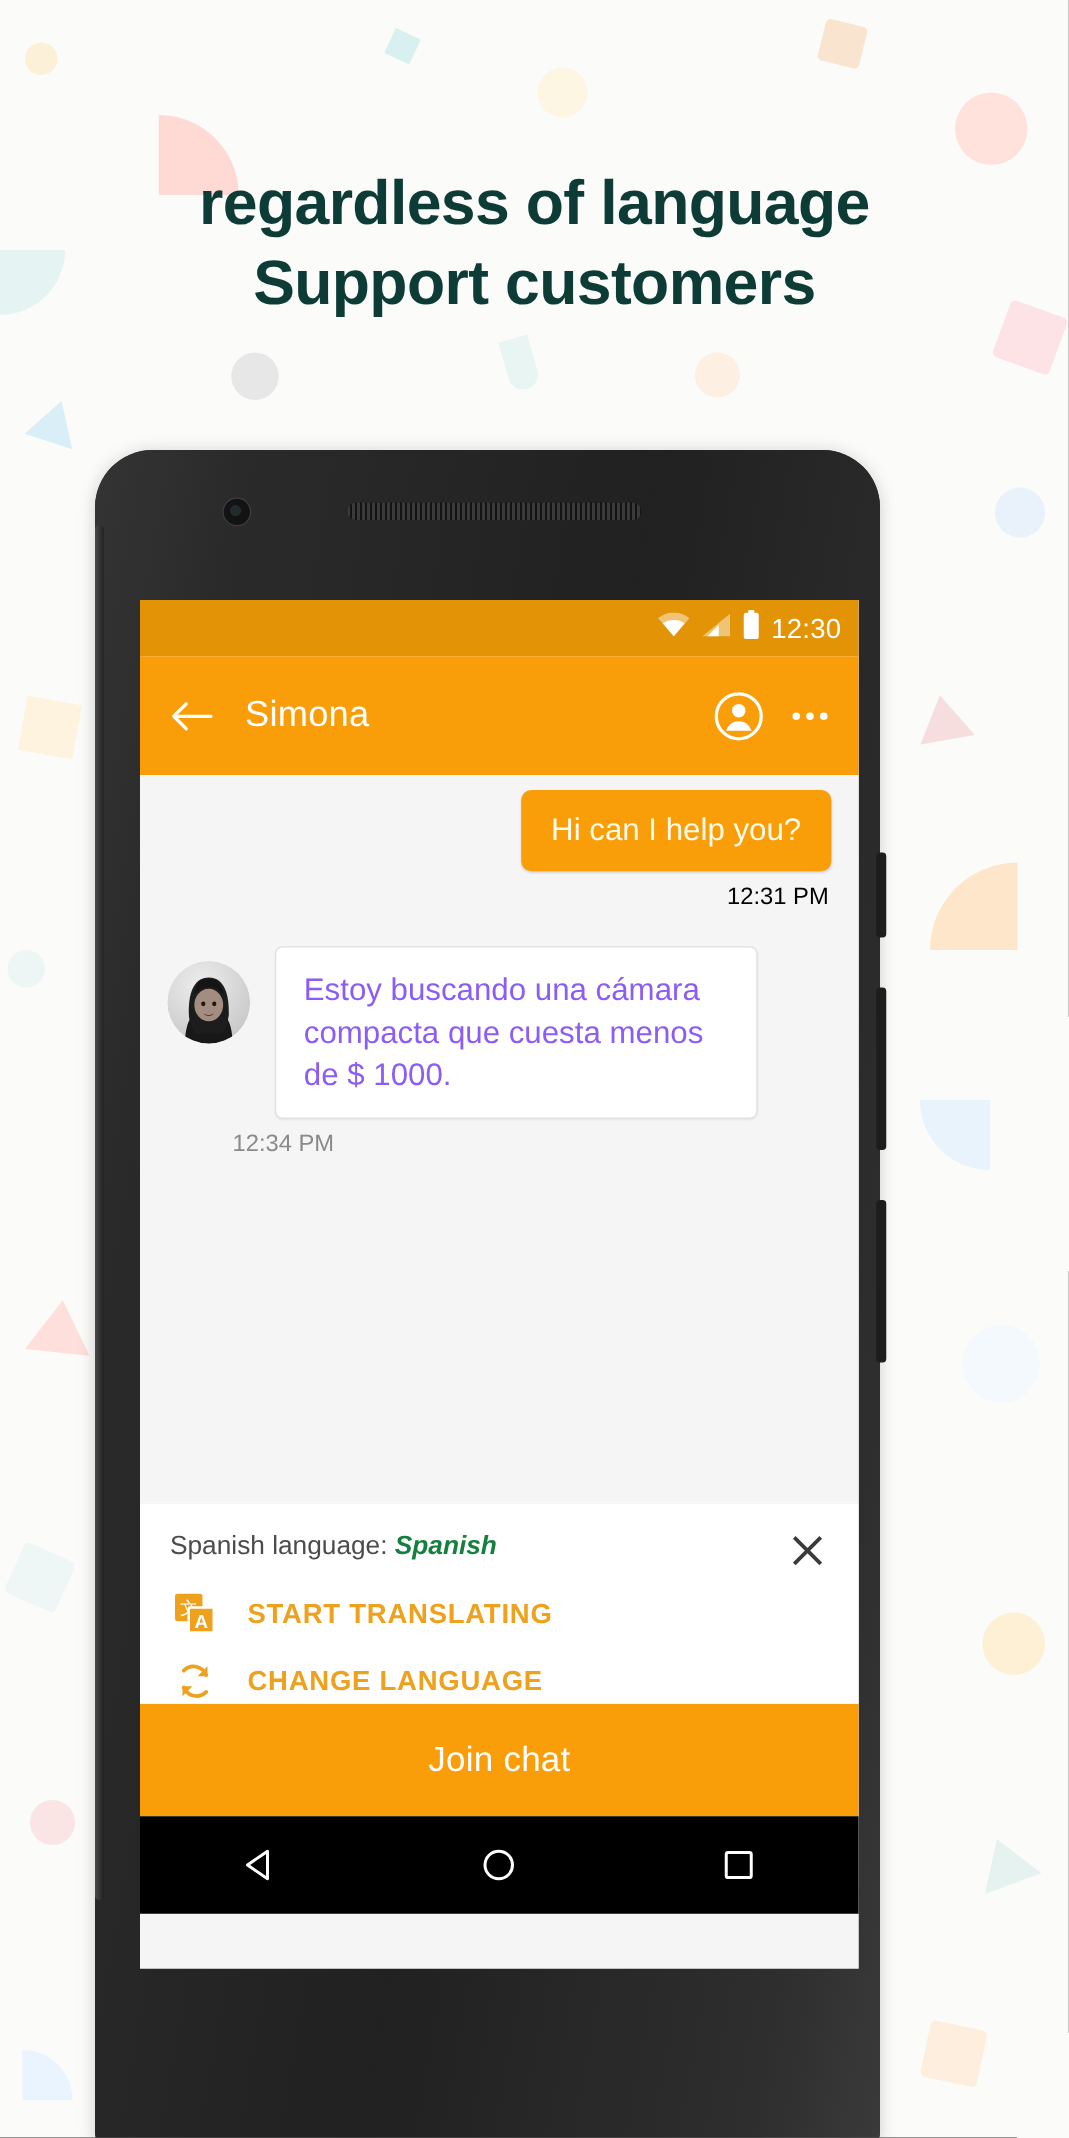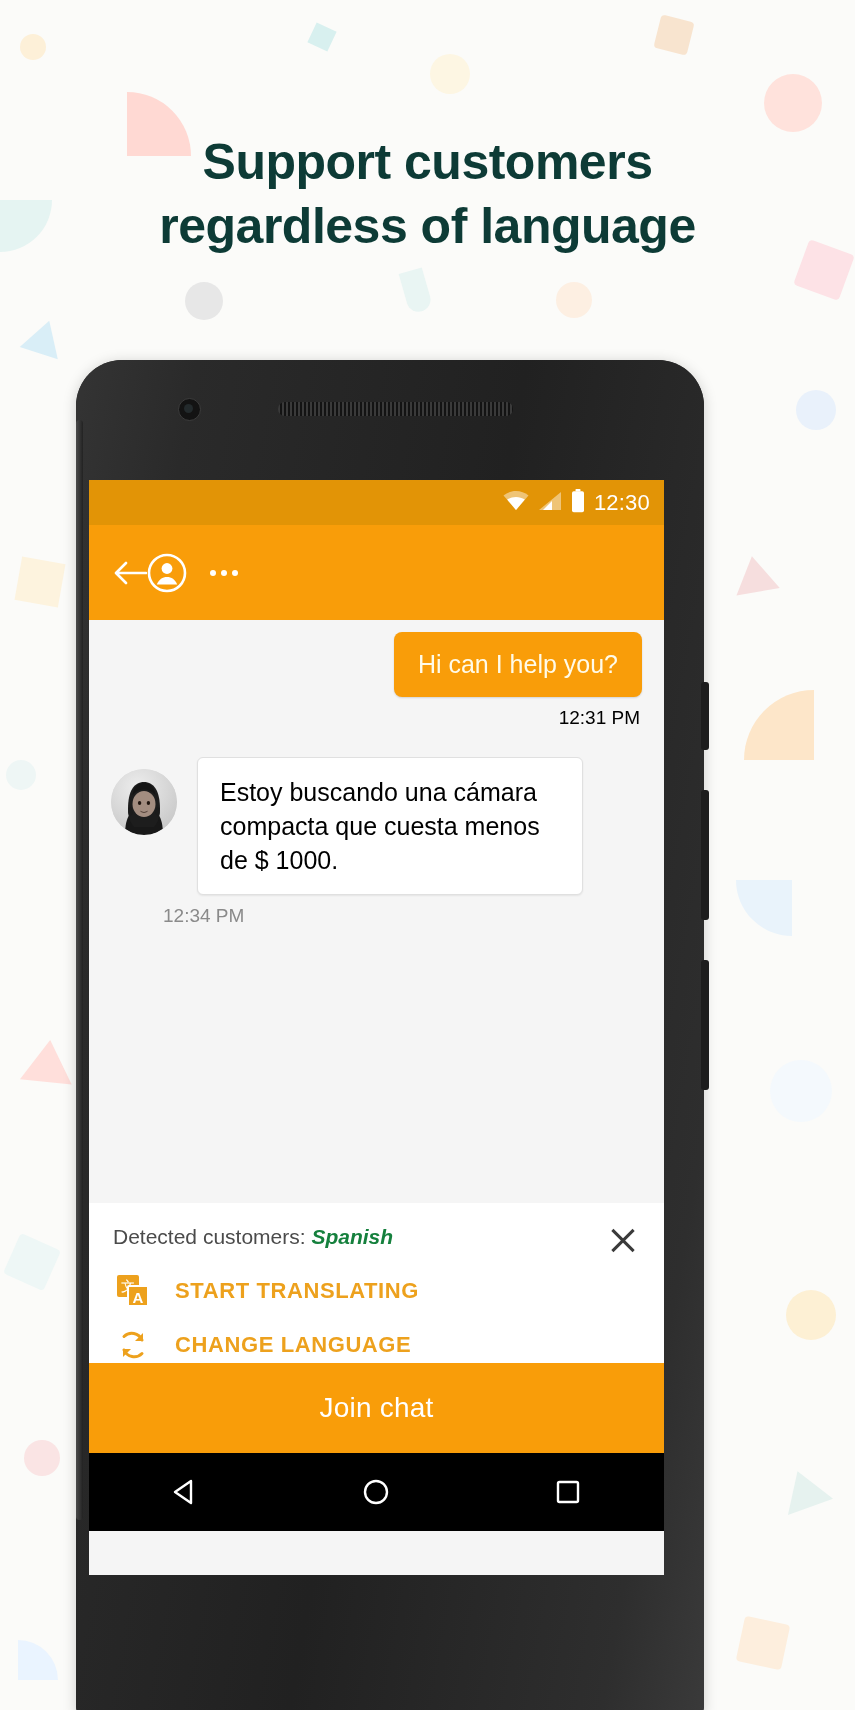--- a/index.html
+++ b/index.html
@@ -82,21 +82,21 @@
   .speaker {
     position: absolute; left: 202px; top: 42px;
     width: 235px; height: 14px; border-radius: 8px;
     background: #191919;
     background-image: repeating-linear-gradient(90deg,#3a3a3a 0 2px,#131313 2px 4px);
   }
 
   
   .screen {
     position: absolute;
-    left: 13px;
+    left: 36px;
     top: 120px;
     width: 575px;
     height: 1095px;
     background: #f5f5f5;
     overflow: hidden;
   }
 
   .statusbar {
     height: 45px;
     background: #e29406;
@@ -170,21 +170,21 @@
     flex: 0 0 66px;
     margin-top: 12px;
     overflow: hidden;
     background: radial-gradient(circle at 40% 30%, #e9e9e9, #c9c9c9);
     position: relative;
   }
   .bubble-in {
     margin-left: 20px;
     background: #ffffff;
     border: 1px solid #e0e0e0;
-    color: #000000;
+    color: #8b5cf6;
     font-size: 25px;
     line-height: 1.36;
     padding: 17px 22px;
     border-radius: 6px;
     max-width: 340px;
     box-shadow: 0 1px 2px rgba(0,0,0,0.07);
   }
   .ts-in {
     color: #8a8a8a;
     font-size: 19px;
@@ -298,22 +298,22 @@
   <div class="confetti" style="left:770px;top:1060px;width:62px;height:62px;border-radius:50%;background:#f4f9fd;"></div>
   <div class="confetti" style="left:10px;top:1240px;width:44px;height:44px;background:#eef7f6;border-radius:4px;transform:rotate(24deg);"></div>
   <div class="confetti" style="left:786px;top:1290px;width:50px;height:50px;border-radius:50%;background:#fdf0d4;"></div>
   <div class="confetti" style="left:24px;top:1440px;width:36px;height:36px;border-radius:50%;background:#fae4e4;"></div>
   <div class="confetti c-tri" style="left:780px;top:1470px;border-left:24px solid transparent;border-right:24px solid transparent;border-bottom:38px solid #e6f2ef;transform:rotate(-20deg);"></div>
   <div class="confetti" style="left:740px;top:1620px;width:46px;height:46px;background:#fdeedd;border-radius:4px;transform:rotate(12deg);"></div>
   <div class="confetti" style="left:18px;top:1640px;width:40px;height:40px;border-radius:0 40px 0 0;background:#eaf4ff;"></div>
 </div>
 
 <div class="headline">
+  <span class="hl-line">regardless of language</span>
   <span class="hl-line">Support customers</span>
-  <span class="hl-line">regardless of language</span>
 </div>
 
 <div class="phone">
   <div class="phone-inner-shade"></div>
   <div class="phone-bezel-left"></div>
   <div class="btn-power"></div>
   <div class="btn-vol"></div>
   <div class="btn-vol2"></div>
   <div class="camera"></div>
   <div class="speaker"></div>
@@ -341,20 +341,21 @@
       </span>
       <span class="sb-time">12:30</span>
     </div>
 
     <div class="appbar">
       <span class="back-arrow">
         <svg width="34" height="26" viewBox="0 0 34 26">
           <path d="M33 13 H4 M13 3 L3 13 L13 23" stroke="#ffffff" stroke-width="2.6" fill="none" stroke-linecap="round" stroke-linejoin="round"></path>
         </svg>
       </span>
+      <span class="appbar-title">Simona</span>
       <span class="ab-person">
         <svg width="40" height="40" viewBox="0 0 40 40">
           <circle cx="20" cy="20" r="18" fill="none" stroke="#ffffff" stroke-width="2.6"></circle>
           <circle cx="20" cy="15.5" r="5.4" fill="#ffffff"></circle>
           <path d="M9.8 31.5 C11.8 26.4 15.6 24 20 24 C24.4 24 28.2 26.4 30.2 31.5 Z" fill="#ffffff"></path>
         </svg>
       </span>
       <span class="ab-more">
         <div class="dot3"></div>
         <div class="dot3"></div>
@@ -395,21 +396,21 @@
           </svg>
         </div>
         <div class="bubble-in">Estoy buscando una cámara compacta que cuesta menos de $ 1000.</div>
       </div>
       <div class="ts-in">12:34 PM</div>
     </div>
 
     <div class="panel">
       <div class="panel-top">
         <div class="detected">
-          <span>Detected customers: </span><b>Spanish</b>
+          <span>Spanish language: </span><b>Spanish</b>
         </div>
         <div class="close-x"></div>
       </div>
 
       <div class="action-row">
         <span class="action-icon">
           <span class="gt">
             <span class="gt-back">文</span>
             <span class="gt-front">A</span>
           </span>

